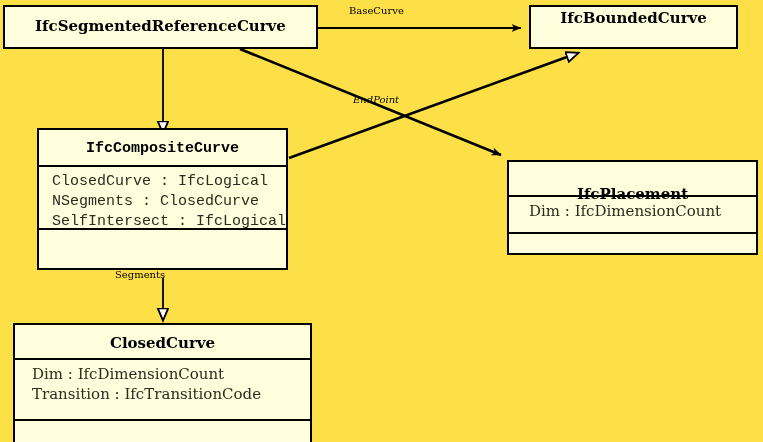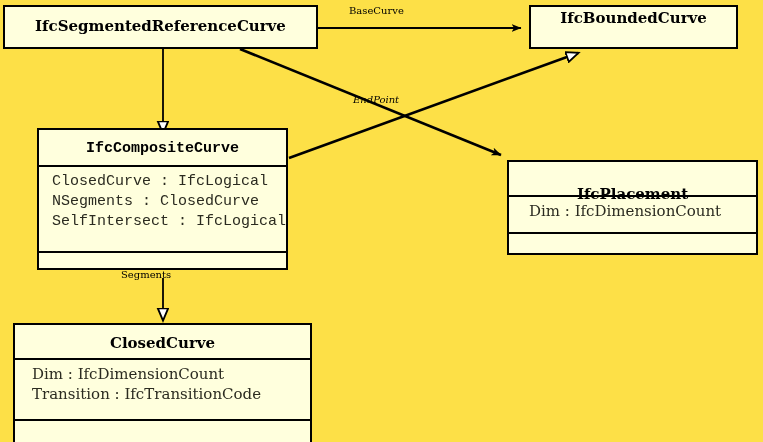--- a/index.html
+++ b/index.html
@@ -70,32 +70,32 @@
   #box-composite{ left: 37px;  top: 128px; width: 251px; height: 142px; font-family: Liberation Mono, monospace; }
   #box-placement{ left: 507px; top: 160px; width: 251px; height: 95px; }
   #box-segment  { left: 13px;  top: 323px; width: 299px; height: 124px; }
 
   #box-segref   .class-title { padding-top: 12px; }
   #box-bounded  .class-title { padding-top: 4px; }
   #box-composite .class-title { padding-top: 11px; height: 35px; }
   #box-placement .class-title { padding-top: 25px; height: 33px; }
   #box-segment   .class-title { padding-top: 11px; height: 33px; }
 
-  #box-composite .class-attrs { height: 86px; }
+  #box-composite .class-attrs { height: 63px; }
   #box-placement .class-attrs { height: 37px; padding-left: 20px; }
   #box-segment   .class-attrs { height: 61px; padding-left: 17px; }
 
   #box-composite .class-empty { height: 19px; }
   #box-placement .class-empty { height: 23px; }
   #box-segment   .class-empty { height: 28px; }
 
   
   #label-basecurve { left: 349px; top: 6px; }
   #label-endpoint  { left: 353px; top: 95px; font-style: italic; }
-  #label-segments  { left: 121px; top: 270px; }
+  #label-segments  { left: 115px; top: 270px; }
 </style>
 </head>
 <body>
 
 <div id="diagram-root">
 
   <svg class="edge-layer" viewBox="0 0 763 442" width="763" height="442">
     <defs>
       <marker id="arrow-filled" markerWidth="11" markerHeight="11" refX="9.5" refY="4" orient="auto" markerUnits="userSpaceOnUse">
         <path d="M0,0 L10,4 L0,8 L2.6,4 Z" fill="#000000"></path>

